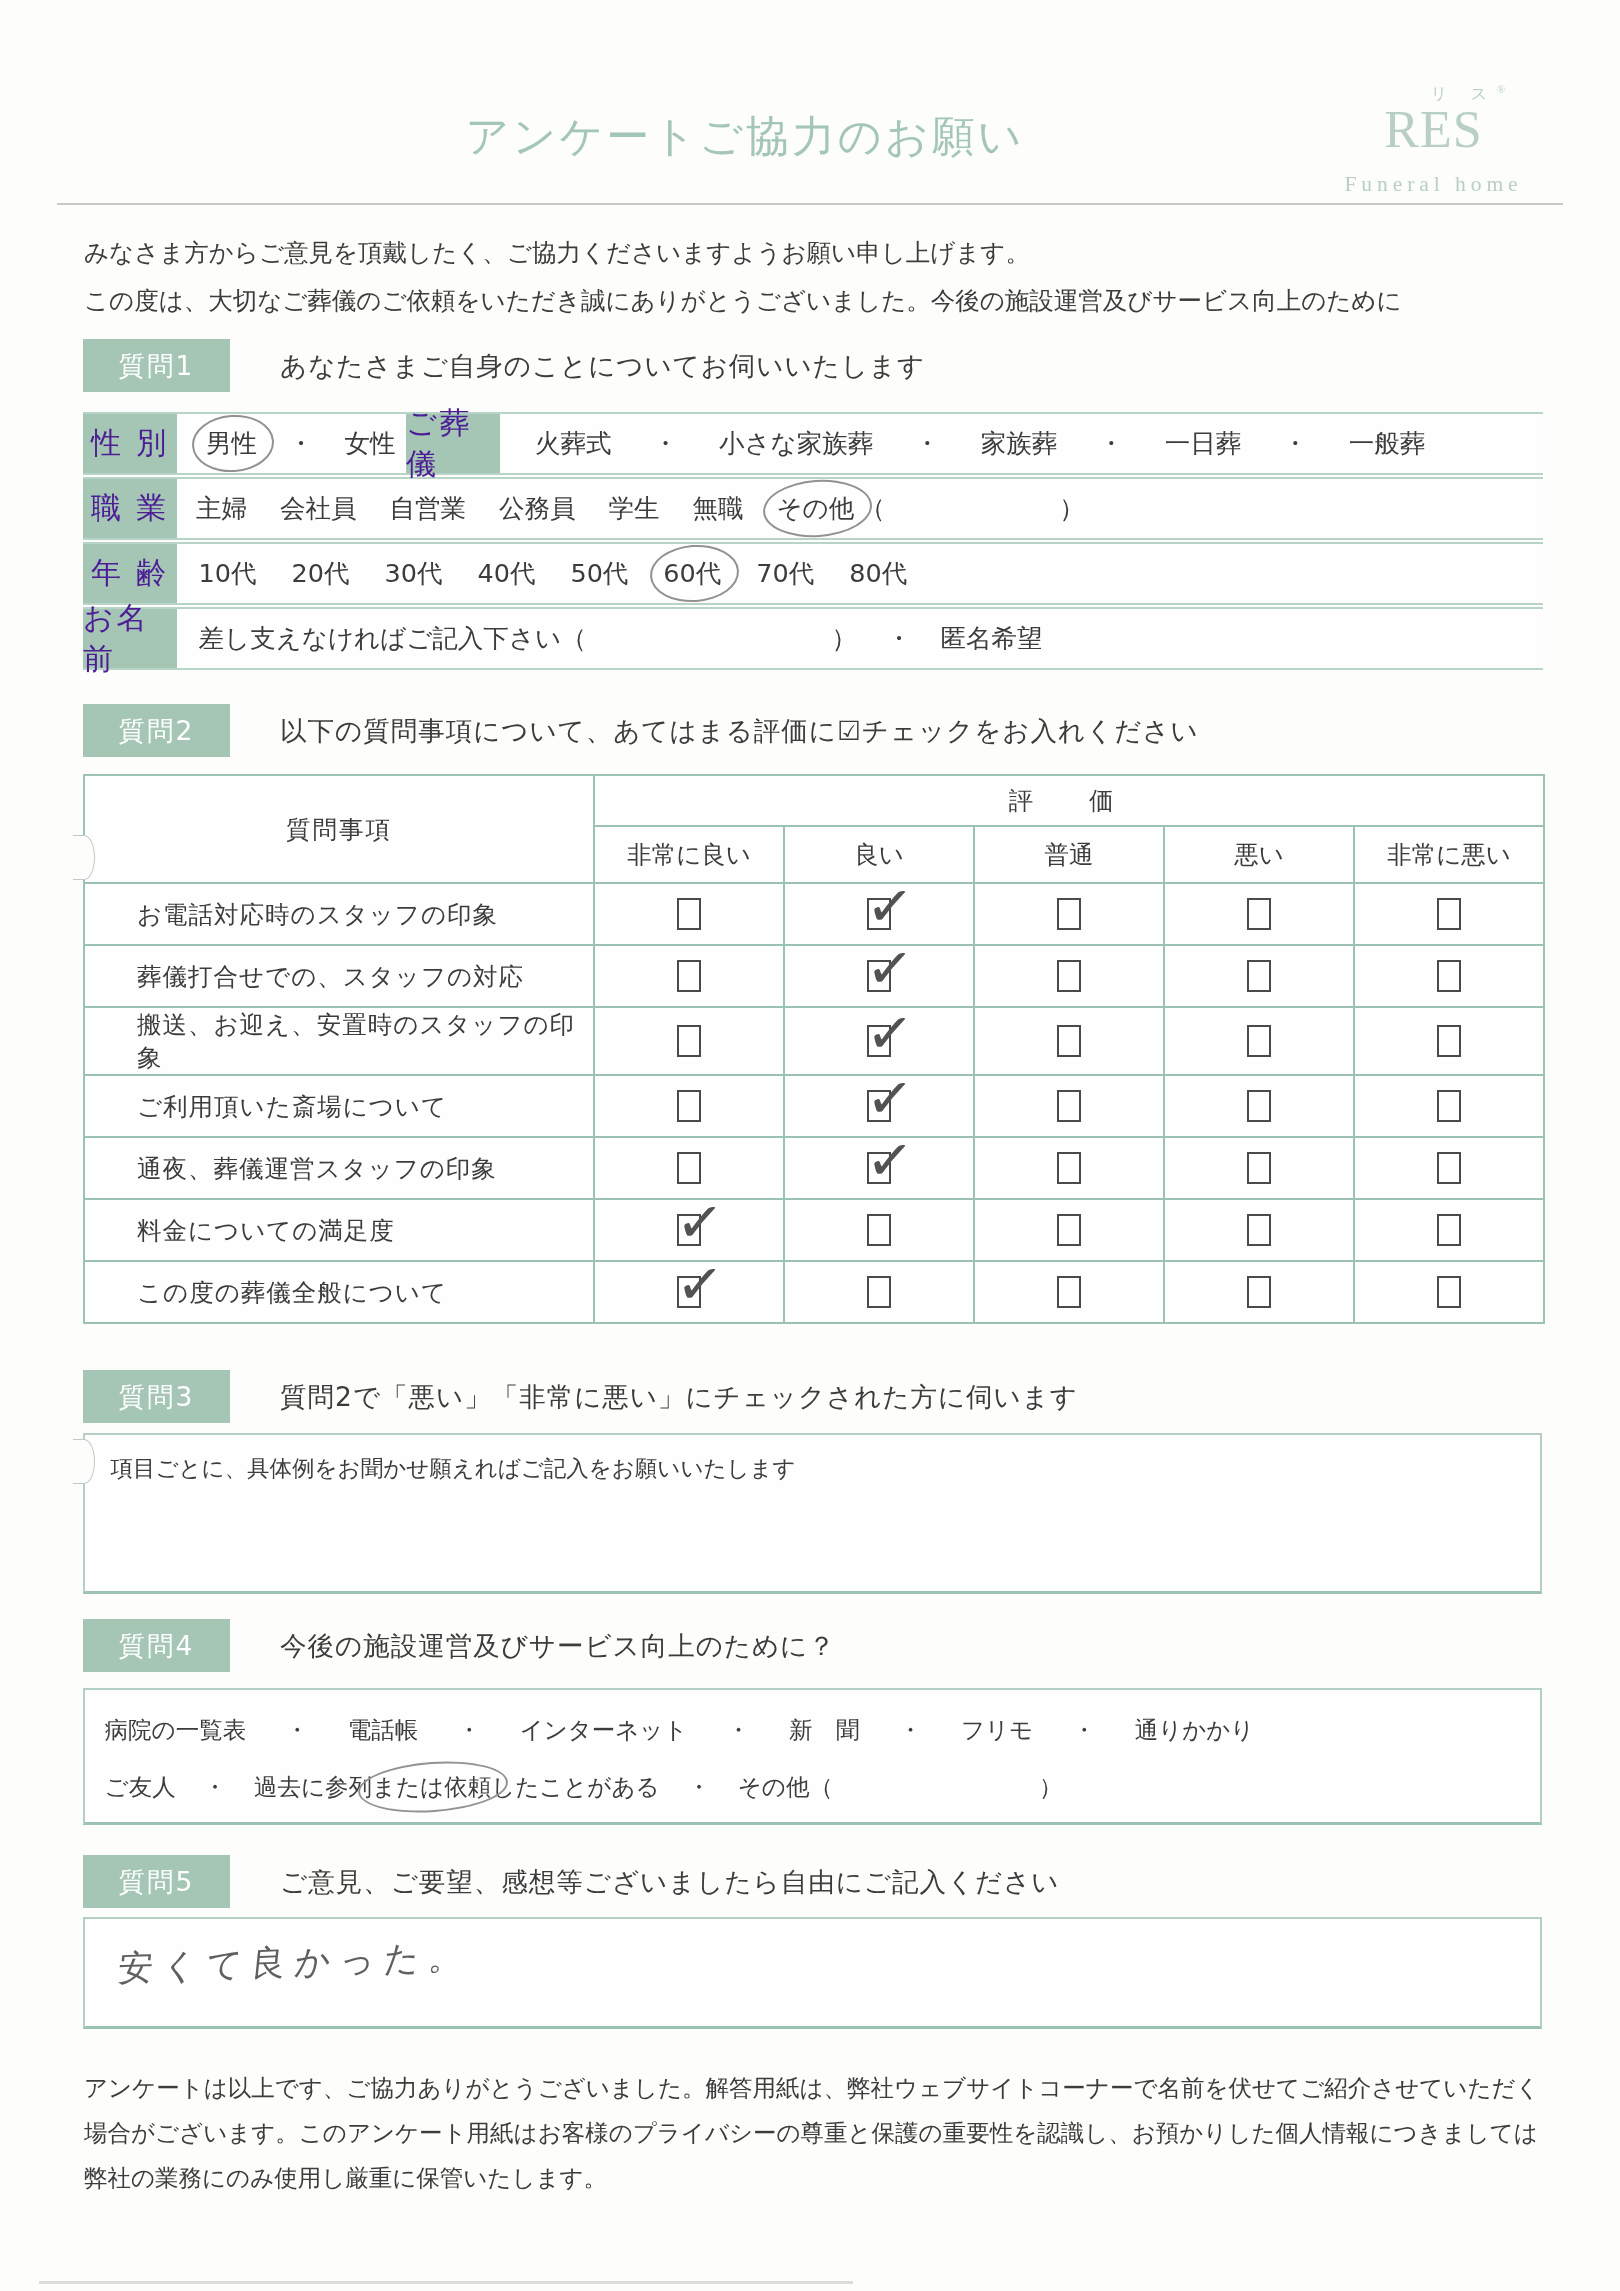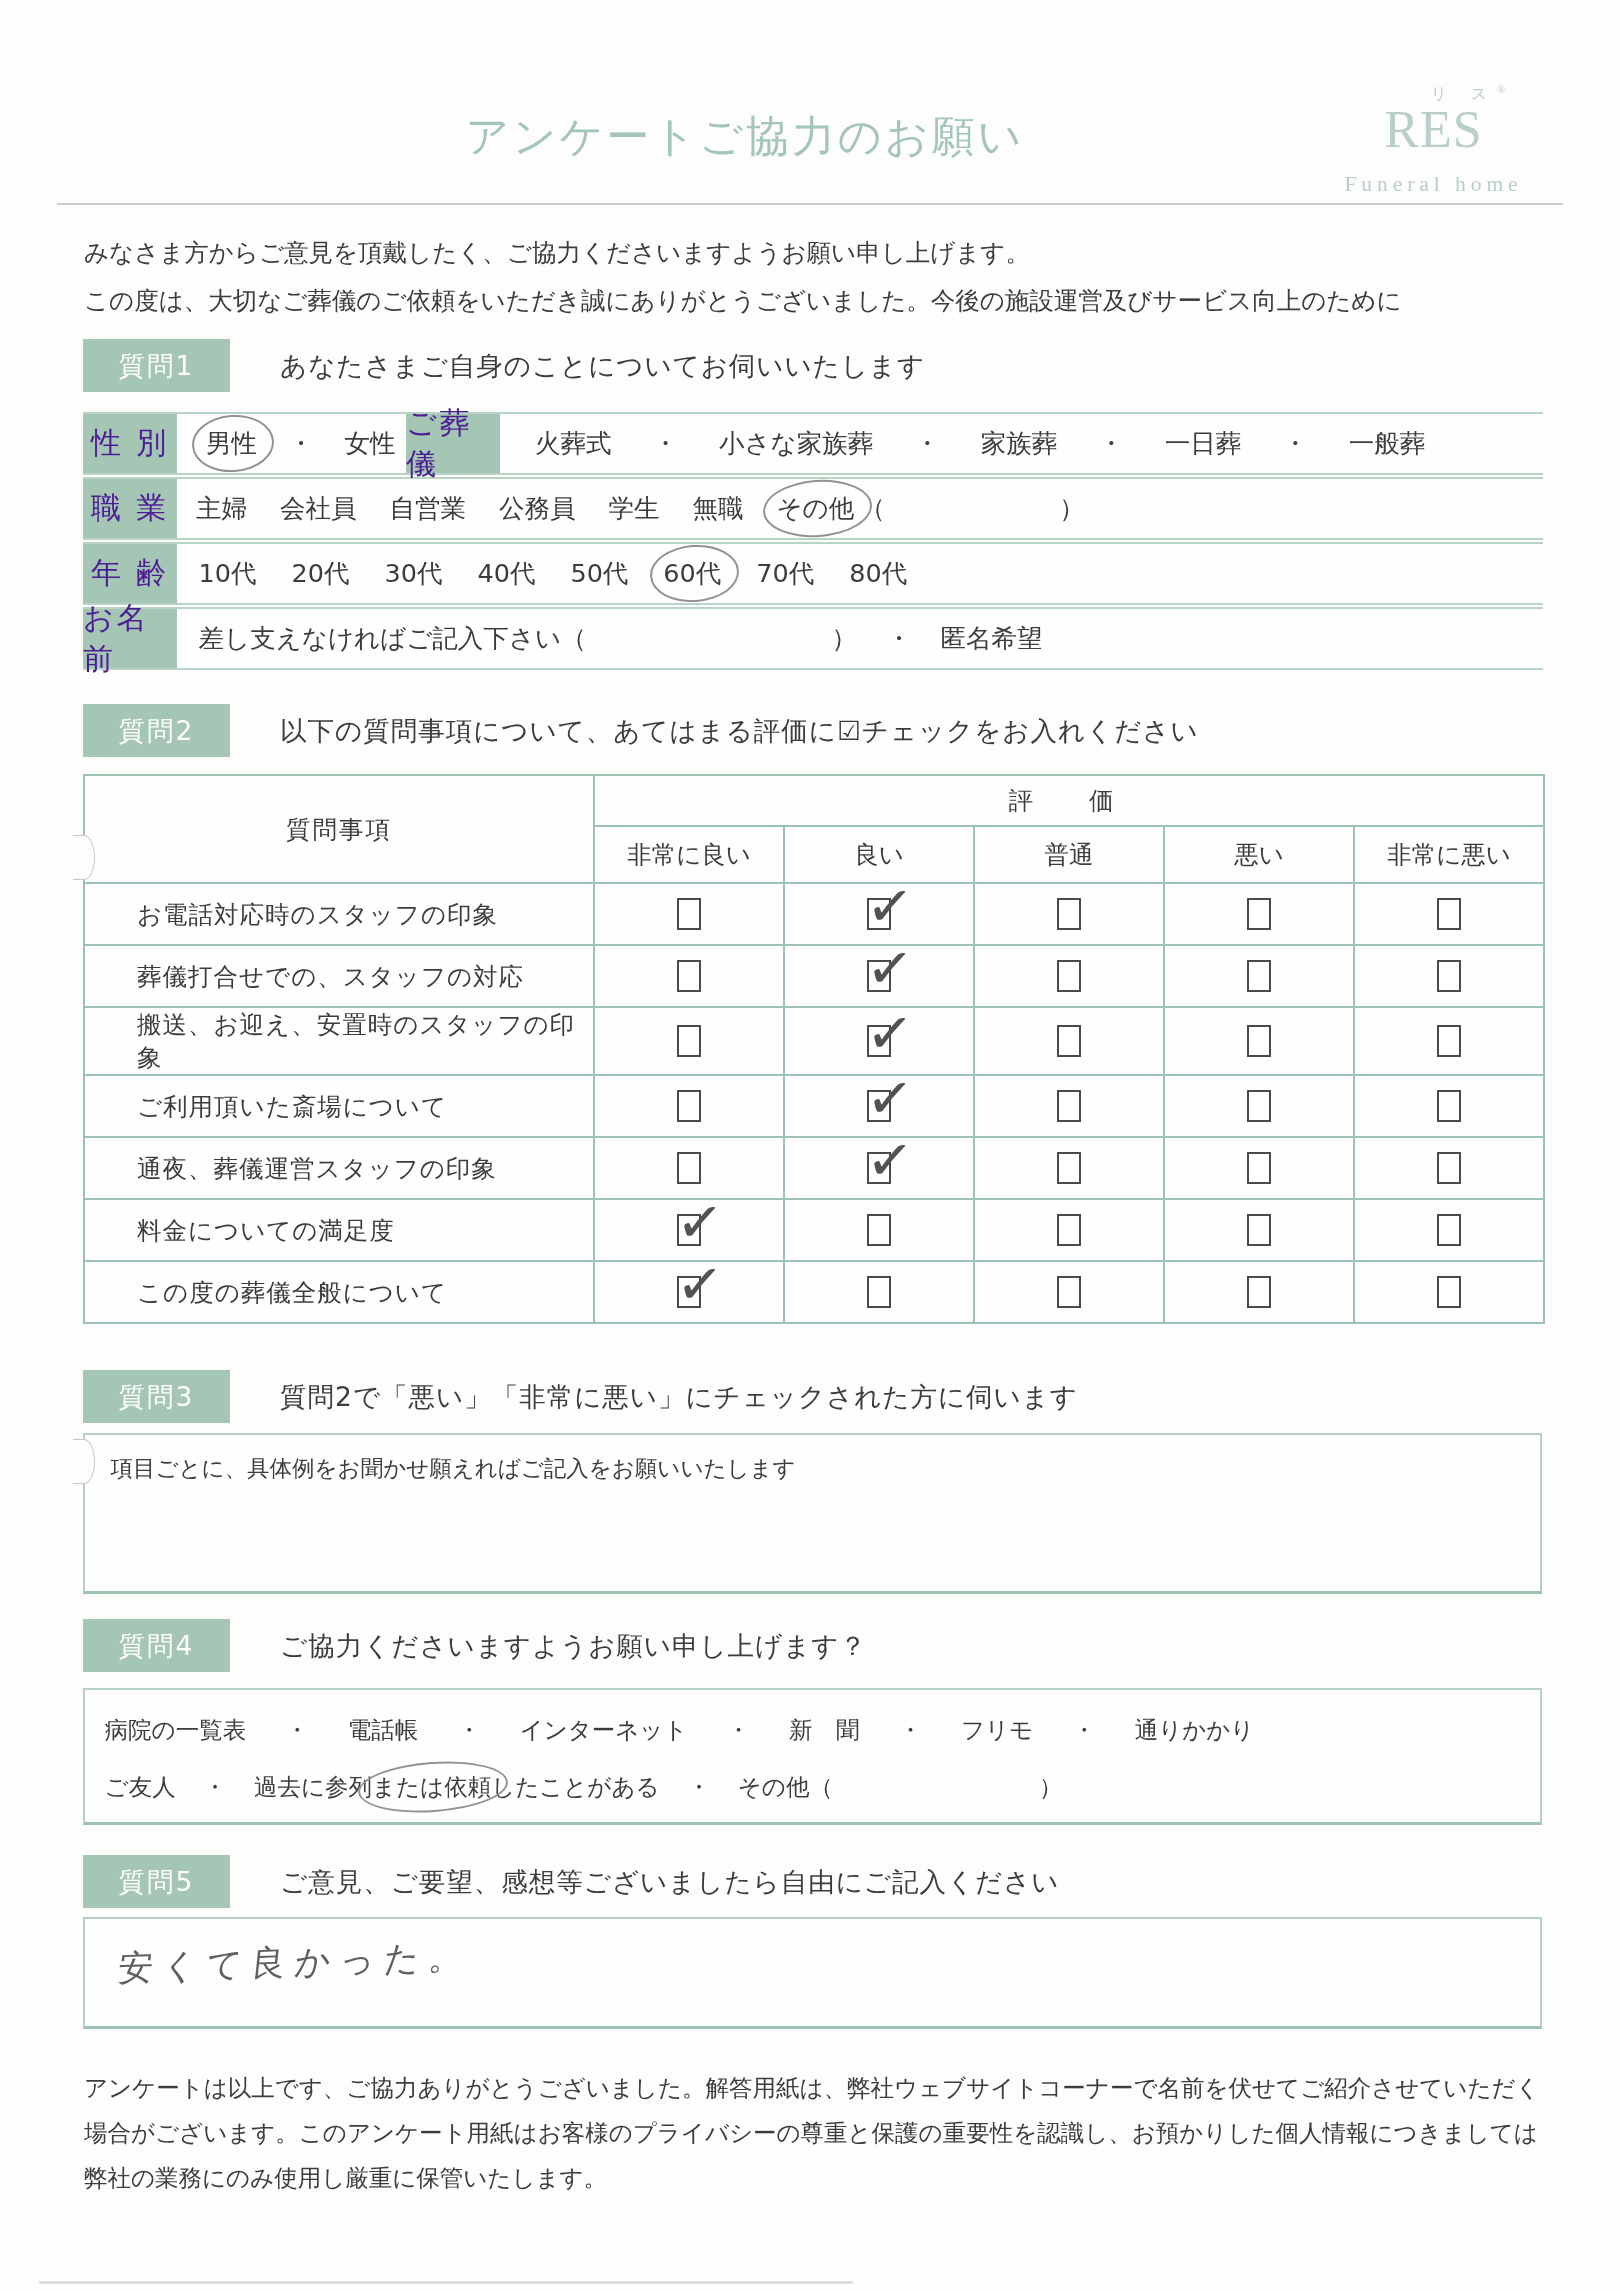--- a/index.html
+++ b/index.html
@@ -297,21 +297,21 @@
   <div class="sect" id="sect-q3">
     <span class="badge">質問3</span>
     <span class="sect-h">質問2で「悪い」「非常に悪い」にチェックされた方に伺います</span>
   </div>
   <div class="qbox" id="q3-box">
     <span>項目ごとに、具体例をお聞かせ願えればご記入をお願いいたします</span>
   </div>
 
   <div class="sect" id="sect-q4">
     <span class="badge">質問4</span>
-    <span class="sect-h">ご協力くださいますようお願い申し上げます？</span>
+    <span class="sect-h">今後の施設運営及びサービス向上のために？</span>
   </div>
   <div class="qbox" id="q4-box">
     <div class="q4-line q4-line1">
       <span class="opt">病院の一覧表</span>
       <span class="sep">・</span>
       <span class="opt">電話帳</span>
       <span class="sep">・</span>
       <span class="opt">インターネット</span>
       <span class="sep">・</span>
       <span class="opt">新　聞</span>

